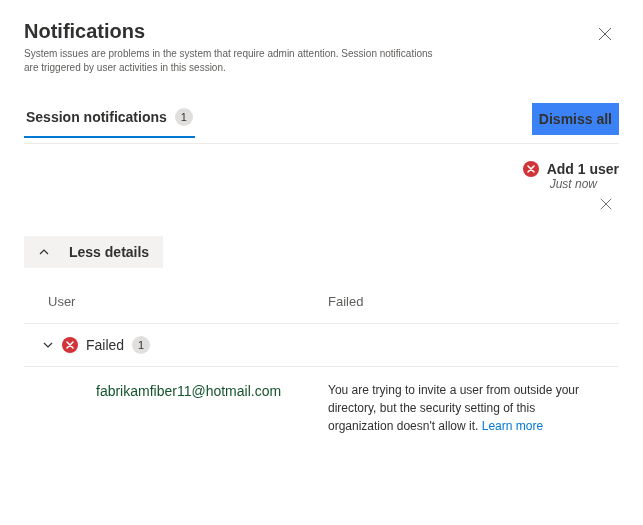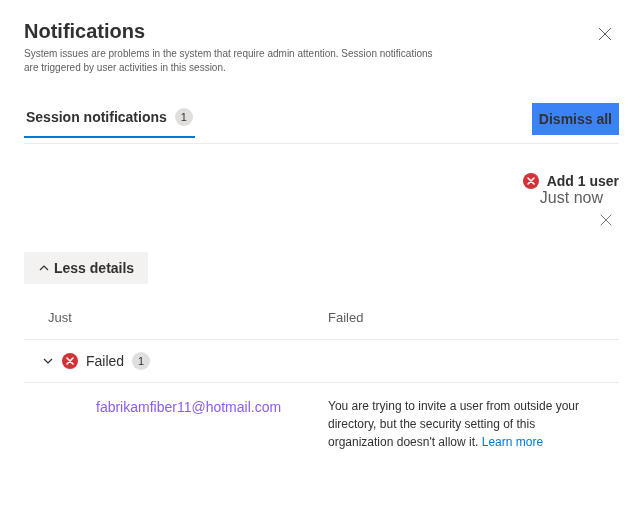--- a/index.html
+++ b/index.html
@@ -10,38 +10,38 @@
       background: #fff;
       color: #323130;
       font-size: 14px;
       overflow: hidden;
     }
     .panel { padding: 20px 24px; }
     .header-row { display: flex; justify-content: space-between; align-items: flex-start; }
     .title { font-size: 20px; font-weight: 600; color: #323130; margin-bottom: 4px; }
     .subtitle { font-size: 10px; color: #605e5c; line-height: 1.4; max-width: 420px; margin-bottom: 28px; }
     .close-btn { background: none; border: none; cursor: pointer; padding: 6px; color: #605e5c; display: flex; }
-    .tabs-row { display: flex; justify-content: space-between; align-items: center; border-bottom: 1px solid #edebe9; margin-bottom: 29px; }
+    .tabs-row { display: flex; justify-content: space-between; align-items: center; border-bottom: 1px solid #edebe9; margin-bottom: 17px; }
     .tabs { display: flex; gap: 16px; }
     .tab { display: flex; align-items: center; gap: 8px; padding: 0 2px 10px 2px; cursor: pointer; font-size: 14px; color: #605e5c; border-bottom: 2px solid transparent; }
     .tab.active { color: #323130; font-weight: 600; border-bottom-color: #0078d4; }
     .count-badge { background: #e1dfdd; color: #323130; font-size: 11px; min-width: 18px; height: 18px; border-radius: 9px; display: inline-flex; align-items: center; justify-content: center; padding: 0 5px; font-weight: 400; }
     .dismiss-all { background: #3b82f6; border: none; padding: 8px 7px; font-size: 14px; font-weight: 700; cursor: pointer; color: #323130; margin-bottom: 8px; }
     .notif-header { display: flex; align-items: flex-end; margin-bottom: 16px; flex-direction: column; }
     .notif-header-left { display: flex; align-items: center; gap: 8px; flex: 1; }
     .notif-title { font-weight: 600; font-size: 14px; color: #323130; }
-    .timestamp { color: #605e5c; font-size: 16px; margin-right: 16px; }
-    .toggle-details { background: #f3f2f1; border: none; padding: 8px 14px; font-size: 14px; cursor: pointer; display: inline-flex; align-items: center; gap: 4px; color: #323130; font-weight: 600; margin-bottom: 20px; justify-content: space-between; }
+    .timestamp { color: #605e5c; font-size: 12px; margin-right: 22px; font-style: italic; }
+    .toggle-details { background: #f3f2f1; border: none; padding: 8px 14px; font-size: 14px; cursor: pointer; display: inline-flex; align-items: center; gap: 19px; color: #323130; font-weight: 600; margin-bottom: 20px; justify-content: space-between; }
     .details-table { width: 100%; }
     .th-row { display: flex; padding: 6px 24px; font-size: 13px; color: #605e5c; }
     .th-user { flex: 0 0 280px; }
     .th-msg { flex: 1; }
     .status-row { display: flex; align-items: center; gap: 8px; padding: 12px 18px; border-bottom: 1px solid #edebe9; cursor: pointer; }
     .data-row { display: flex; padding: 14px 24px; }
-    .cell-user { flex: 0 0 280px; padding-left: 48px; font-size: 14px; color: #8b5cf6; padding-top: 2px; }
+    .cell-user { flex: 0 0 280px; padding-left: 48px; font-size: 14px; color: #14532d; padding-top: 2px; }
     .cell-msg { flex: 1; font-size: 12px; color: #323130; line-height: 1.5; }
     .learn-more { color: #0078d4; text-decoration: none; cursor: pointer; }
     .err-icon-circle { width: 16px; height: 16px; border-radius: 50%; background: #d13438; display: inline-flex; align-items: center; justify-content: center; flex-shrink: 0; }
     .err-icon-circle svg { display: block; }
     .chev { display: inline-flex; }
     .status-row-wrap { border-top: 1px solid #edebe9; margin-top: 8px; }
   </style>
 </head>
 <body>
 
@@ -94,21 +94,21 @@
     <span class="chev">
       <svg width="12" height="12" viewBox="0 0 12 12">
           <path d="M2 8 L6 4 L10 8" stroke="#323130" stroke-width="1.2" fill="none"></path>
         </svg>
     </span>
     <span>Less details</span>
   </button>
 
   <div class="details-table">
     <div class="th-row">
-      <div class="th-user">Just</div>
+      <div class="th-user">User</div>
       <div class="th-msg">Failed</div>
     </div>
 
     <div class="status-row-wrap">
       <div class="status-row">
         <span class="chev">
           <svg width="12" height="12" viewBox="0 0 12 12">
               <path d="M2 4 L6 8 L10 4" stroke="#323130" stroke-width="1.2" fill="none"></path>
             </svg>
         </span>

